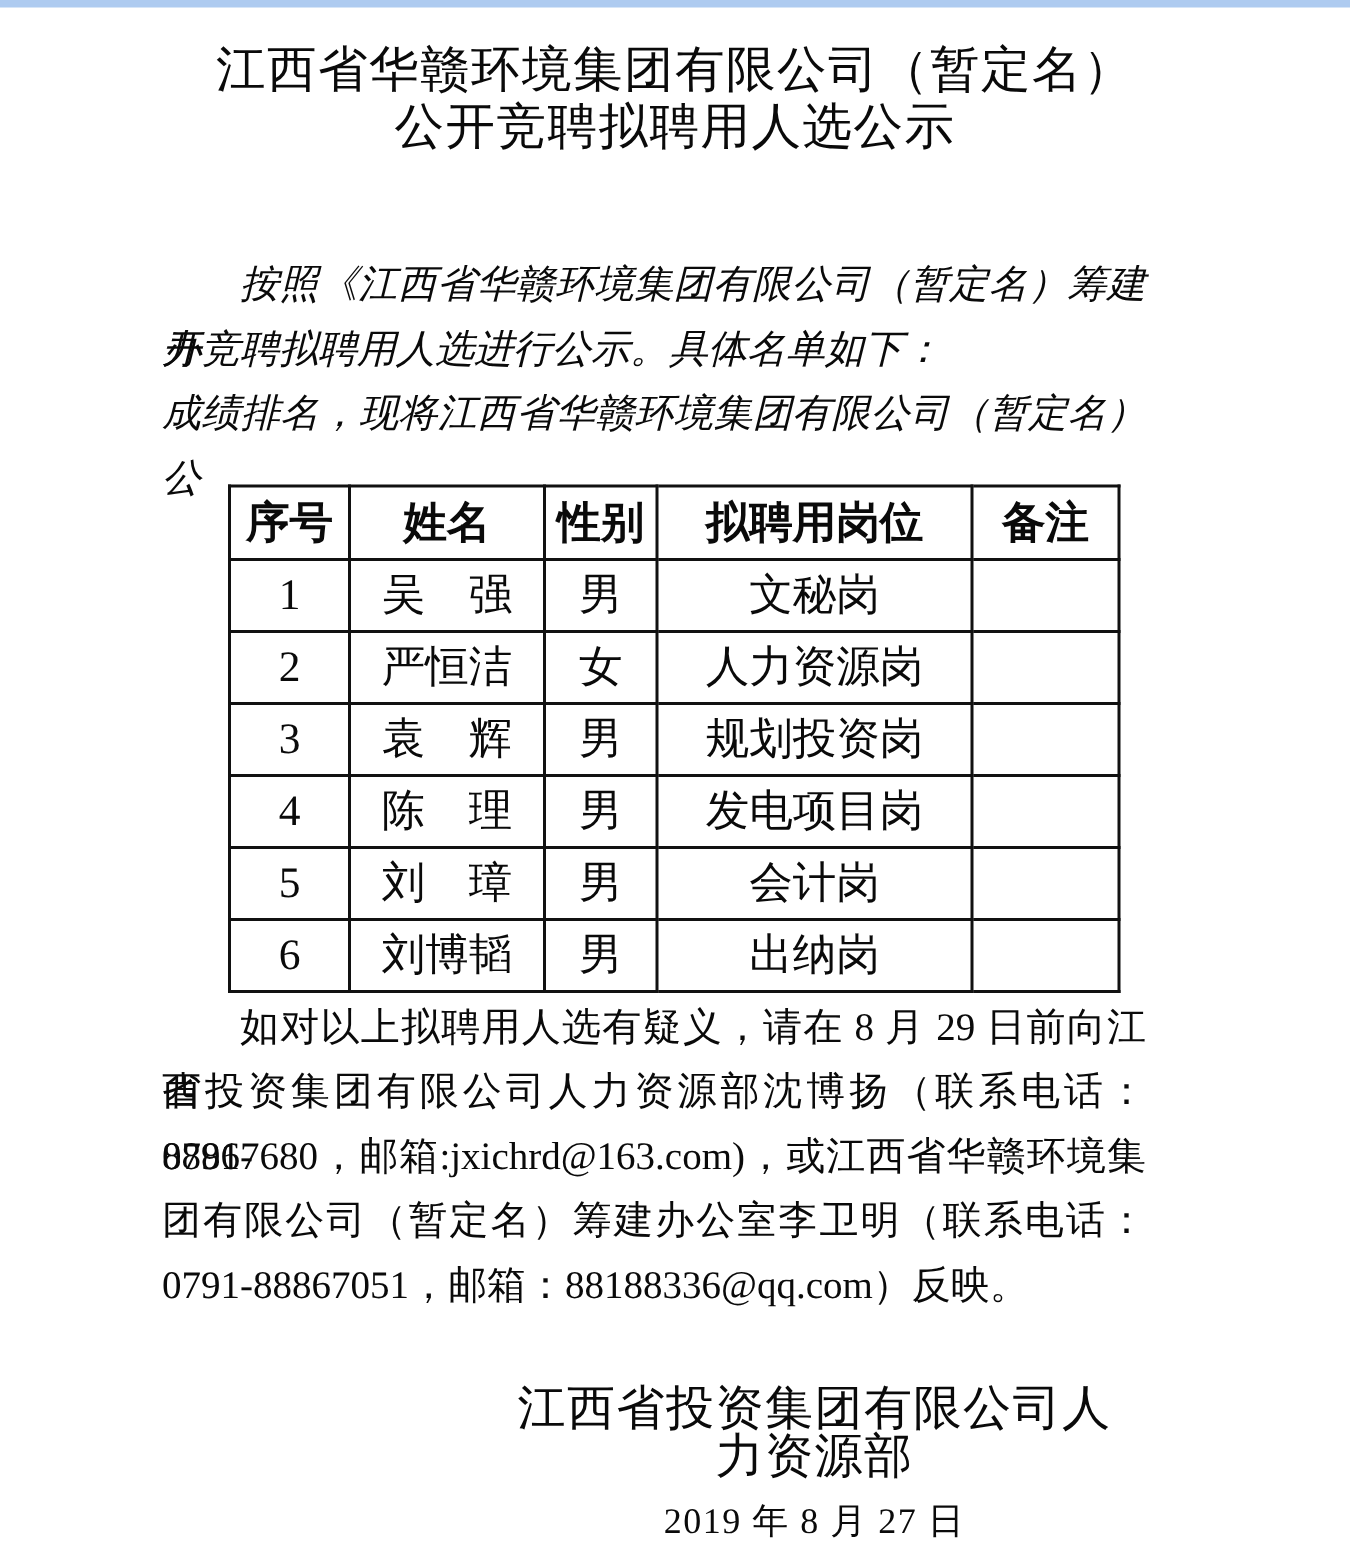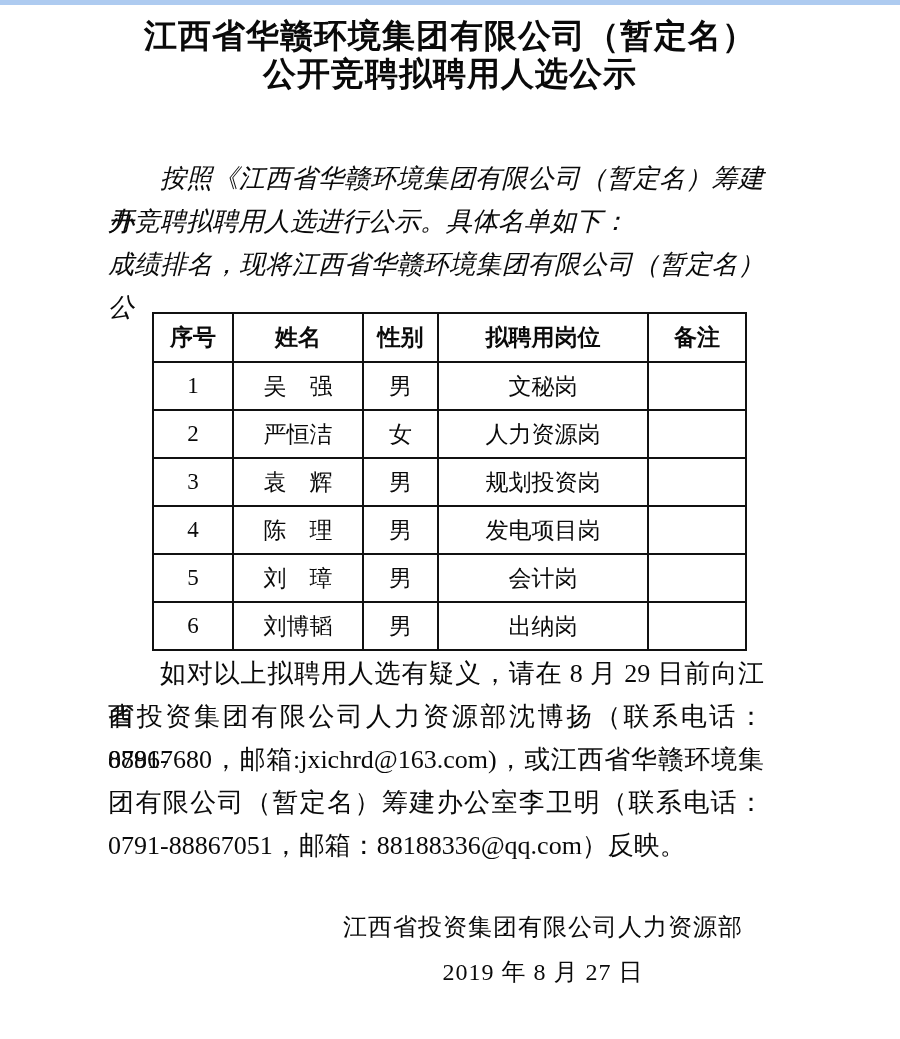--- a/index.html
+++ b/index.html
@@ -9,23 +9,23 @@
     font-family:"Liberation Serif","DejaVu Serif",serif;
     color:#0a0a0a;
     overflow:hidden;
     position:relative;
   }
   .top-bar {
     width:100%; height:5px;
     background:#aecbf0;
   }
   .doc-title {
-    margin-top:12px;
+    margin-top:23px;
     text-align:center;
-    font-weight:bold;
+    font-weight:normal;
     font-size:33px;
     line-height:38px;
     letter-spacing:1px;
   }
   .para {
     width:656px;
     margin-left:108px;
   }
   .para-1 { margin-top:64px;font-style:italic; }
   .para-2 { margin-top:1px; }
@@ -42,39 +42,39 @@
 
   .table-wrap { margin:26px 0 0 152px; }
   table {
     border-collapse:collapse;
     table-layout:fixed;
   }
   th, td {
     border:2px solid #111;
     text-align:center;
     vertical-align:middle;
-    font-size:23px;
+    font-size:29px;
     overflow:hidden;
     white-space:nowrap;
   }
   th { height:49px; font-weight:bold; }
   td { height:48px; font-weight:normal; }
   .col-no   { width:80px;  }
   .col-name { width:130px; }
   .col-sex  { width:75px;  }
   .col-pos  { width:210px; }
   .col-rem  { width:98px;  }
 
   .footer {
     margin:44px 0 0 333px;
     width:420px;
     text-align:center;
   }
   .signature {
-    font-size:24px;
+    font-size:32px;
     line-height:32px;
     letter-spacing:1px;
   }
   .date {
     margin-top:14px;
     font-size:24px;
     line-height:30px;
     letter-spacing:1px;
   }
 </style>

